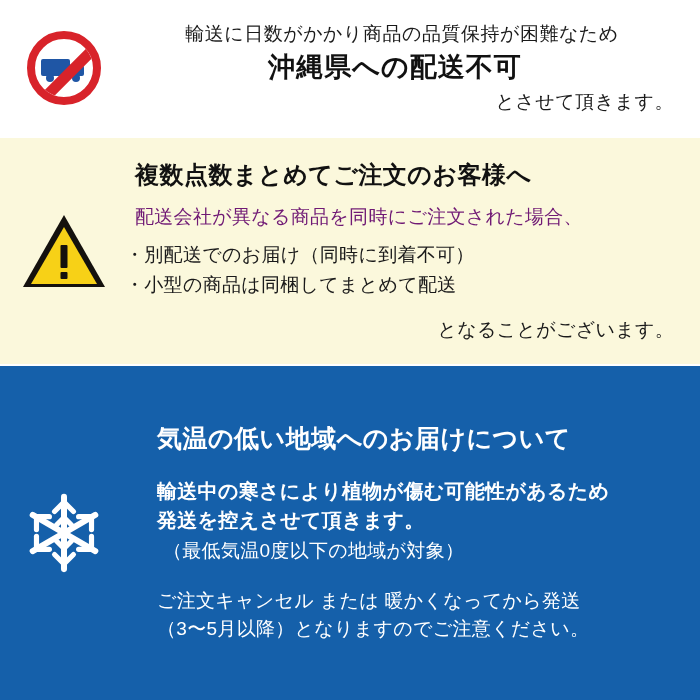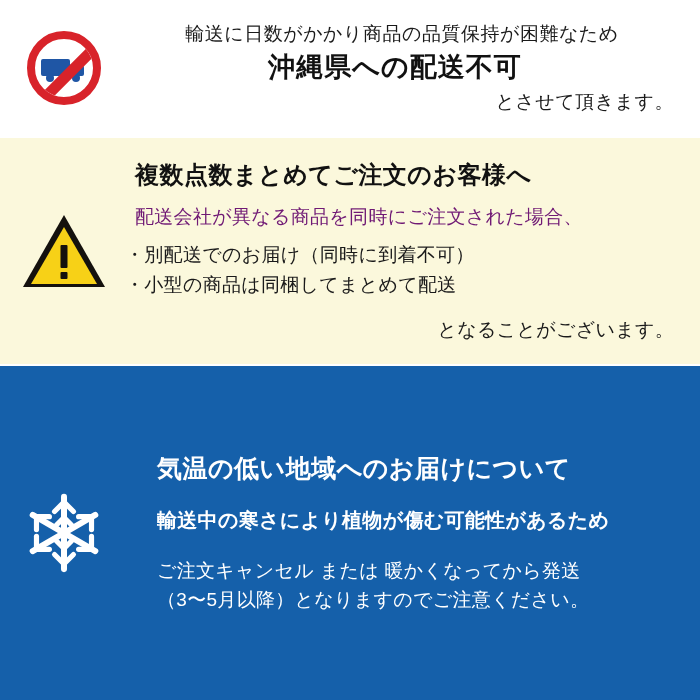--- a/index.html
+++ b/index.html
@@ -368,19 +368,21 @@
 
             <line x1="82" y1="31" x2="82" y2="46"></line>
             <line x1="82" y1="31" x2="67" y2="31"></line>
           </g>
         </svg>
       </div>
     </div>
     <div class="text-col-3">
       <div class="b-title">気温の低い地域へのお届けについて</div>
       <div class="b-line">輸送中の寒さにより植物が傷む可能性があるため</div>
+      <div class="b-line">発送を控えさせて頂きます。</div>
+      <div class="b-sub">（最低気温0度以下の地域が対象）</div>
       <div class="b-gap"></div>
       <div class="b-line2">ご注文キャンセル または 暖かくなってから発送</div>
       <div class="b-line3">（3〜5月以降）となりますのでご注意ください。</div>
     </div>
   </div>
 
 </div>
 
 </body></html>

